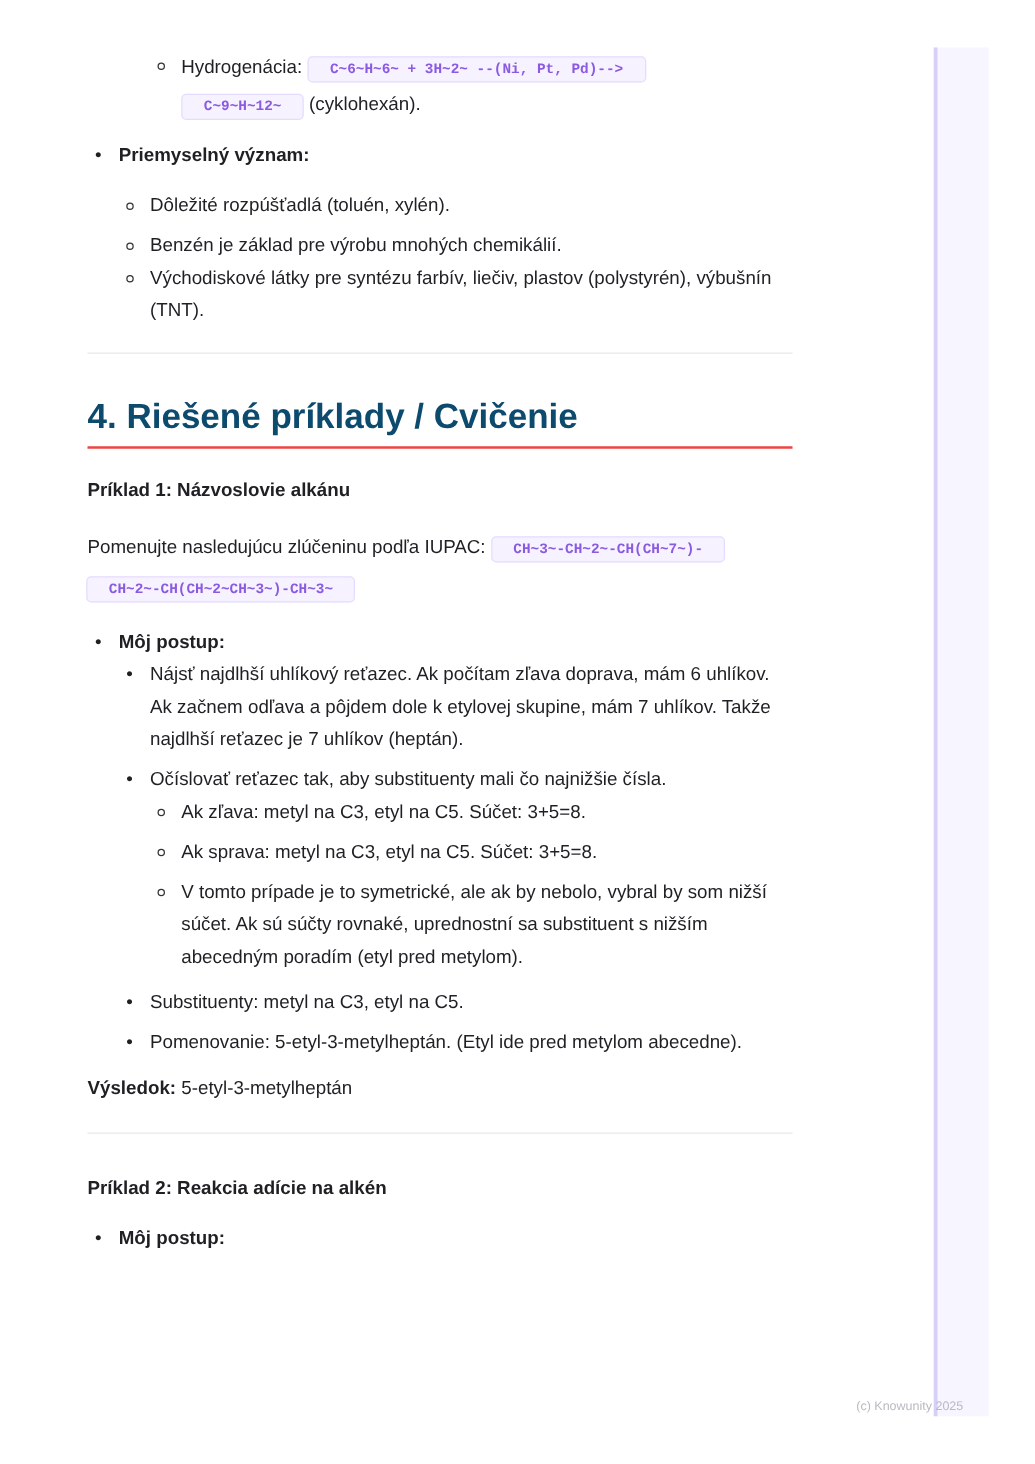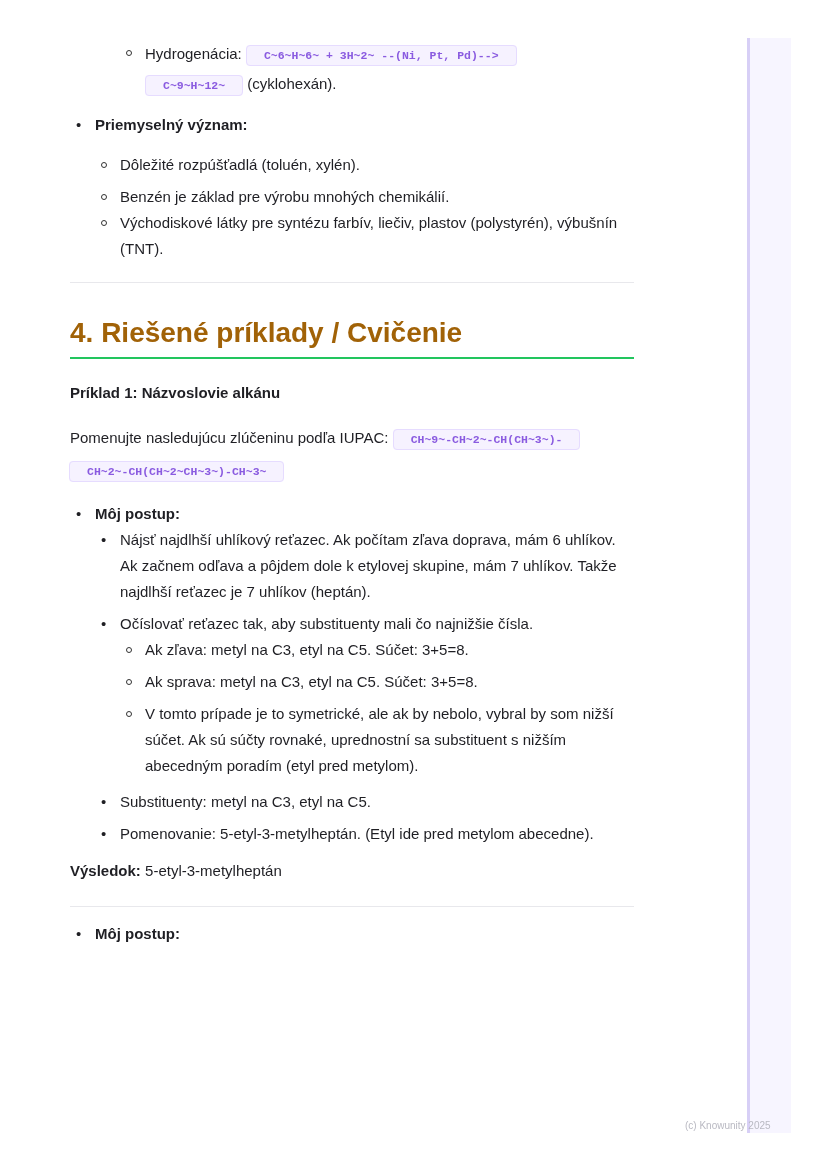--- a/index.html
+++ b/index.html
@@ -26,22 +26,22 @@
       content: ""; position: absolute; left: 6px; top: 10px; width: 4px; height: 4px;
       border: 1px solid #333; border-radius: 50%;
     }
     .code {
       font-family: "Liberation Mono", monospace; font-size: 11.5px; font-weight: bold;
       color: #8a5be0; background: #f6f2ff; border: 1px solid #e6dcff; border-radius: 4px;
       padding: 3px 17px;
     }
     hr.sep { border: none; border-top: 1px solid #e8e8ec; margin: 0; }
     .h2 {
-      font-size: 28px; font-weight: bold; color: #a16207; margin: 0; padding-bottom: 8px;
-      border-bottom: 2px solid #22c55e;
+      font-size: 28px; font-weight: bold; color: #0c4a6e; margin: 0; padding-bottom: 8px;
+      border-bottom: 2px solid #ef4444;
     }
     .h4 { font-weight: bold; font-size: 15px; margin: 0; }
     p { margin: 0; line-height: 27px; }
     .just { text-align: justify; }
     b { font-weight: bold; }
   </style>
 </head>
 <body>
 
 <div class="sidebar"></div>
@@ -69,21 +69,21 @@
   </ul>
 
   <hr class="sep" style="margin-top:20px;">
 
   <h2 class="h2" style="margin-top:34px;">4. Riešené príklady / Cvičenie</h2>
 
   <p class="h4" style="margin-top:20px;">Príklad 1: Názvoslovie alkánu</p>
 
   <p class="just" style="margin-top:17px; line-height:30px;">
     <span>Pomenujte nasledujúcu zlúčeninu podľa IUPAC:</span>
-    <span class="code">CH~9~-CH~2~-CH(CH~3~)-</span><br>
+    <span class="code">CH~3~-CH~2~-CH(CH~7~)-</span><br>
     <span class="code" style="margin-left:-1px;">CH~2~-CH(CH~2~CH~3~)-CH~3~</span>
   </p>
 
   <ul class="l1" style="margin-top:14px;">
     <li>
       <b>Môj postup:</b>
       <ul class="l2">
         <li style="margin-bottom:6px;">Nájsť najdlhší uhlíkový reťazec. Ak počítam zľava doprava, mám 6 uhlíkov. Ak začnem odľava a pôjdem dole k etylovej skupine, mám 7 uhlíkov. Takže najdlhší reťazec je 7 uhlíkov (heptán).</li>
         <li style="margin-bottom:6px;">
           <span>Očíslovať reťazec tak, aby substituenty mali čo najnižšie čísla.</span>
@@ -99,20 +99,21 @@
     </li>
   </ul>
 
   <p style="margin-top:10px;">
     <b>Výsledok:</b>
     <span>5-etyl-3-metylheptán</span>
   </p>
 
   <hr class="sep" style="margin-top:22px;">
 
+  <p class="h4" style="margin-top:30px;">Príklad 2: Reakcia adície na alkén</p>
 
 
   <ul class="l1" style="margin-top:14px;">
     <li>
       <b>Môj postup:</b>
     </li>
   </ul>
 </div>
 
 <div class="footer">(c) Knowunity 2025</div>

